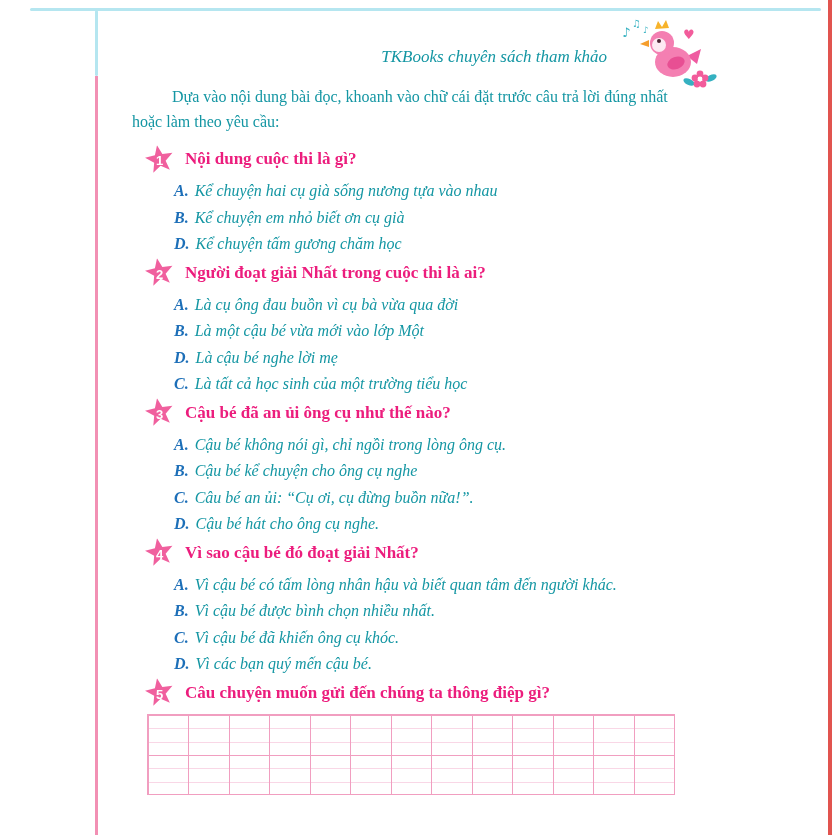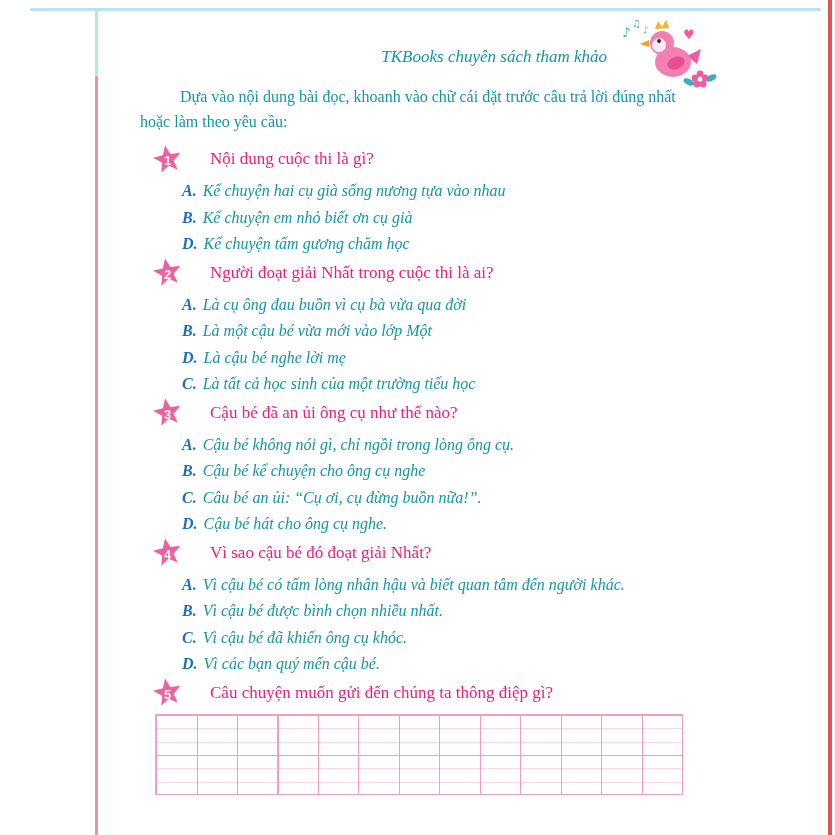--- a/index.html
+++ b/index.html
@@ -15,36 +15,36 @@
   }
   
   .border-top{position:absolute;top:8px;left:30px;right:14px;height:3px;border-radius:2px;background:var(--btop);}
   .border-corner{position:absolute;top:10px;left:95px;width:3px;height:66px;border-radius:2px;background:var(--btop);}
   .border-left{position:absolute;top:76px;bottom:0;left:95px;width:3px;background:var(--bleft);}
   .border-right{position:absolute;top:0;bottom:0;right:3px;width:4px;background:var(--bright);}
   
   .brand{position:absolute;top:47px;right:228px;font-style:italic;font-size:17px;color:var(--teal);}
   .bird{position:absolute;top:16px;right:118px;}
   
-  .content{position:absolute;left:140px;top:84px;width:566px;}
+  .content{position:absolute;left:132px;top:84px;width:566px;}
   .intro{margin:0 0 10px;text-indent:40px;font-size:16px;line-height:25px;color:var(--teal);}
   .question{margin:0;}
   .q-head{display:flex;align-items:center;height:30px;margin-bottom:4px;}
   .star{position:relative;width:29px;height:29px;margin-left:13px;flex:0 0 29px;}
   .star-shape{
     position:absolute;inset:0;display:block;background:var(--star);
     clip-path:polygon(50% 0%,63% 33%,98% 35%,70% 58%,79% 91%,50% 72%,21% 91%,30% 58%,2% 35%,37% 33%);
     transform:rotate(-10deg);
   }
   .star-num{
     position:absolute;inset:0;display:flex;align-items:center;justify-content:center;
     padding-top:3px;color:#fff;font-family:"Liberation Sans","DejaVu Sans",sans-serif;
     font-weight:bold;font-size:13px;font-style:normal;
   }
-  .q-title{margin:0 0 0 28px;font-size:17px;font-weight:normal;color:var(--pink);}
+  .q-title{margin:0 0 0 11px;font-size:17px;font-weight:bold;color:var(--pink);}
   .opt{margin:0 0 0 42px;font-size:16px;line-height:26.5px;color:var(--teal);font-style:italic;}
   .opt b{color:var(--blue);margin-right:6px;}
   
   .write-grid{
     margin:6px 0 0 15px;width:528px;height:81px;border:1px solid var(--grid-strong);
     background-image:
       repeating-linear-gradient(90deg,var(--grid-strong) 0 1px,transparent 1px 40.5px),
       repeating-linear-gradient(180deg,var(--grid-strong) 0 1px,transparent 1px 40px),
       repeating-linear-gradient(180deg,var(--grid-faint) 0 1px,transparent 1px 13.3px);
   }

